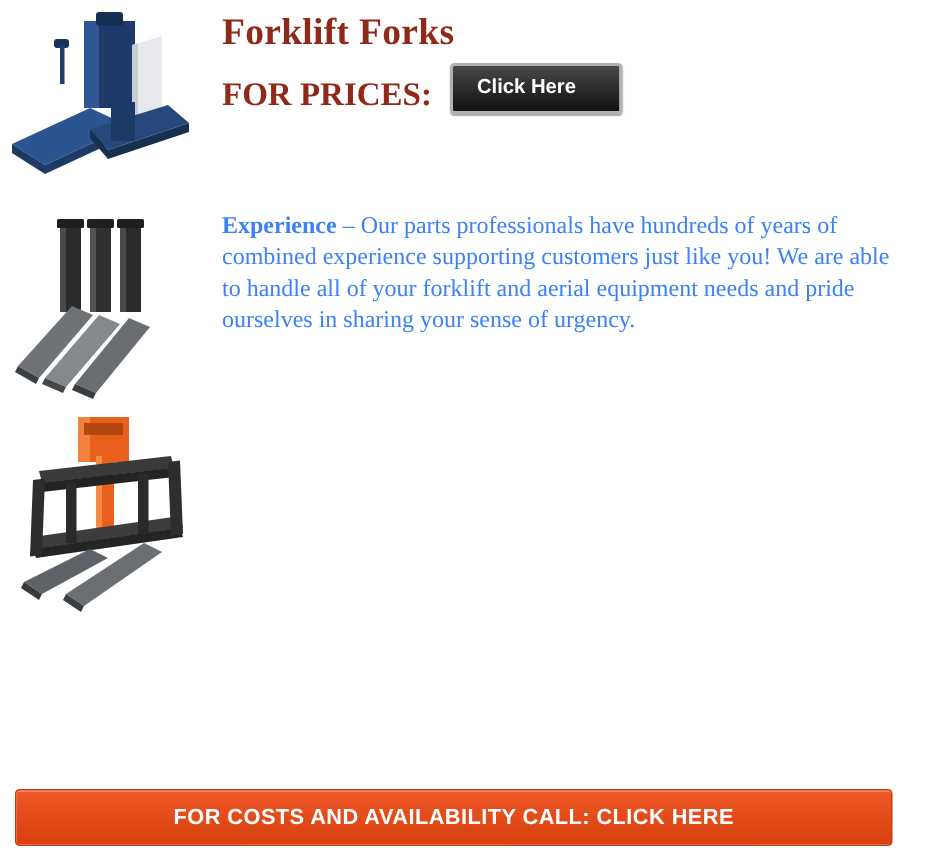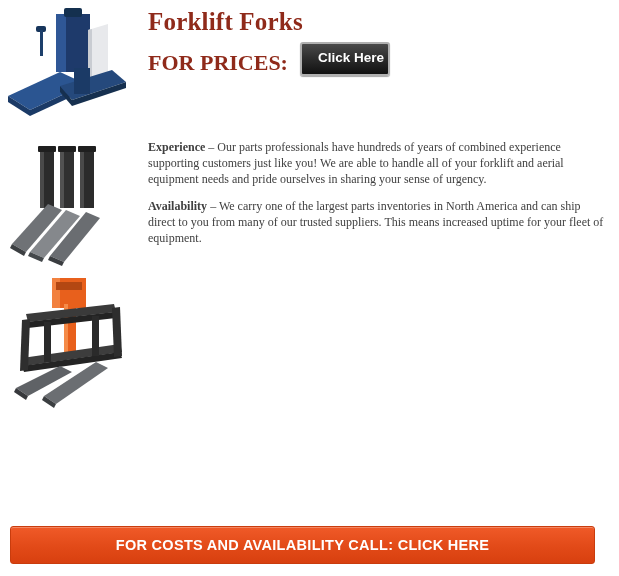--- a/index.html
+++ b/index.html
@@ -60,33 +60,33 @@
     margin-right: 12px;
     white-space: nowrap;
   }
   .click-btn {
     display: inline-block;
     background: linear-gradient(to bottom, #4a4a4a 0%, #2e2e2e 45%, #111111 100%);
     color: #ffffff;
     font-family: "Liberation Sans", sans-serif;
     font-size: 13.5px;
     font-weight: bold;
-    padding: 7px 4px 8px 16px;
+    padding: 7px 29px 8px 16px;
     border: 2px solid #b0b0b0;
     border-radius: 3px;
     text-align: center;
     box-shadow: 0 1px 1px rgba(0,0,0,0.35);
     cursor: pointer;
     line-height: 1.1;
   }
   .feature {
-    font-size: 12px;
+    font-size: 16px;
     line-height: 1.32;
     margin: 0 0 12px 0;
-    color: #404040;
+    color: #3b82f6;
   }
   .feature b {
     font-weight: bold;
   }
   .bottom-bar {
     position: absolute;
     left: 10px;
     right: 24px;
     bottom: 12px;
     height: 38px;
@@ -172,23 +172,20 @@
         <polygon points="30,112 66,70 80,76 44,118" fill="#85888c"></polygon>
         <polygon points="30,112 44,118 42,122 28,116" fill="#44484b"></polygon>
         <polygon points="50,116 86,72 100,78 64,122" fill="#6a6d71"></polygon>
         <polygon points="50,116 64,122 62,126 48,120" fill="#3a3d40"></polygon>
       </svg>
     </div>
     <div class="col-right">
       <p class="feature">
         <b>Experience</b><span> – </span><span>Our parts professionals have hundreds of years of combined experience supporting customers just like you!  We are able to handle all of your forklift and aerial equipment needs and pride ourselves in sharing your sense of urgency.</span>
       </p>
-      <p class="feature">
-        <b>Availability</b><span> – </span><span>We carry one of the largest parts inventories in North America and can ship direct to you from many of our trusted suppliers. This means increased uptime for your fleet of equipment.</span>
-      </p>
     </div>
   </div>
 
   <div class="row">
     <div class="col-left imgbox img3">
       <svg width="148" height="160" viewBox="0 0 148 160">
 
         <polygon points="52,8 86,8 86,38 52,38" fill="#e8601c"></polygon>
         <polygon points="52,8 60,8 60,38 52,38" fill="#f2813f"></polygon>
         <polygon points="56,12 82,12 82,20 56,20" fill="#b34712"></polygon>

